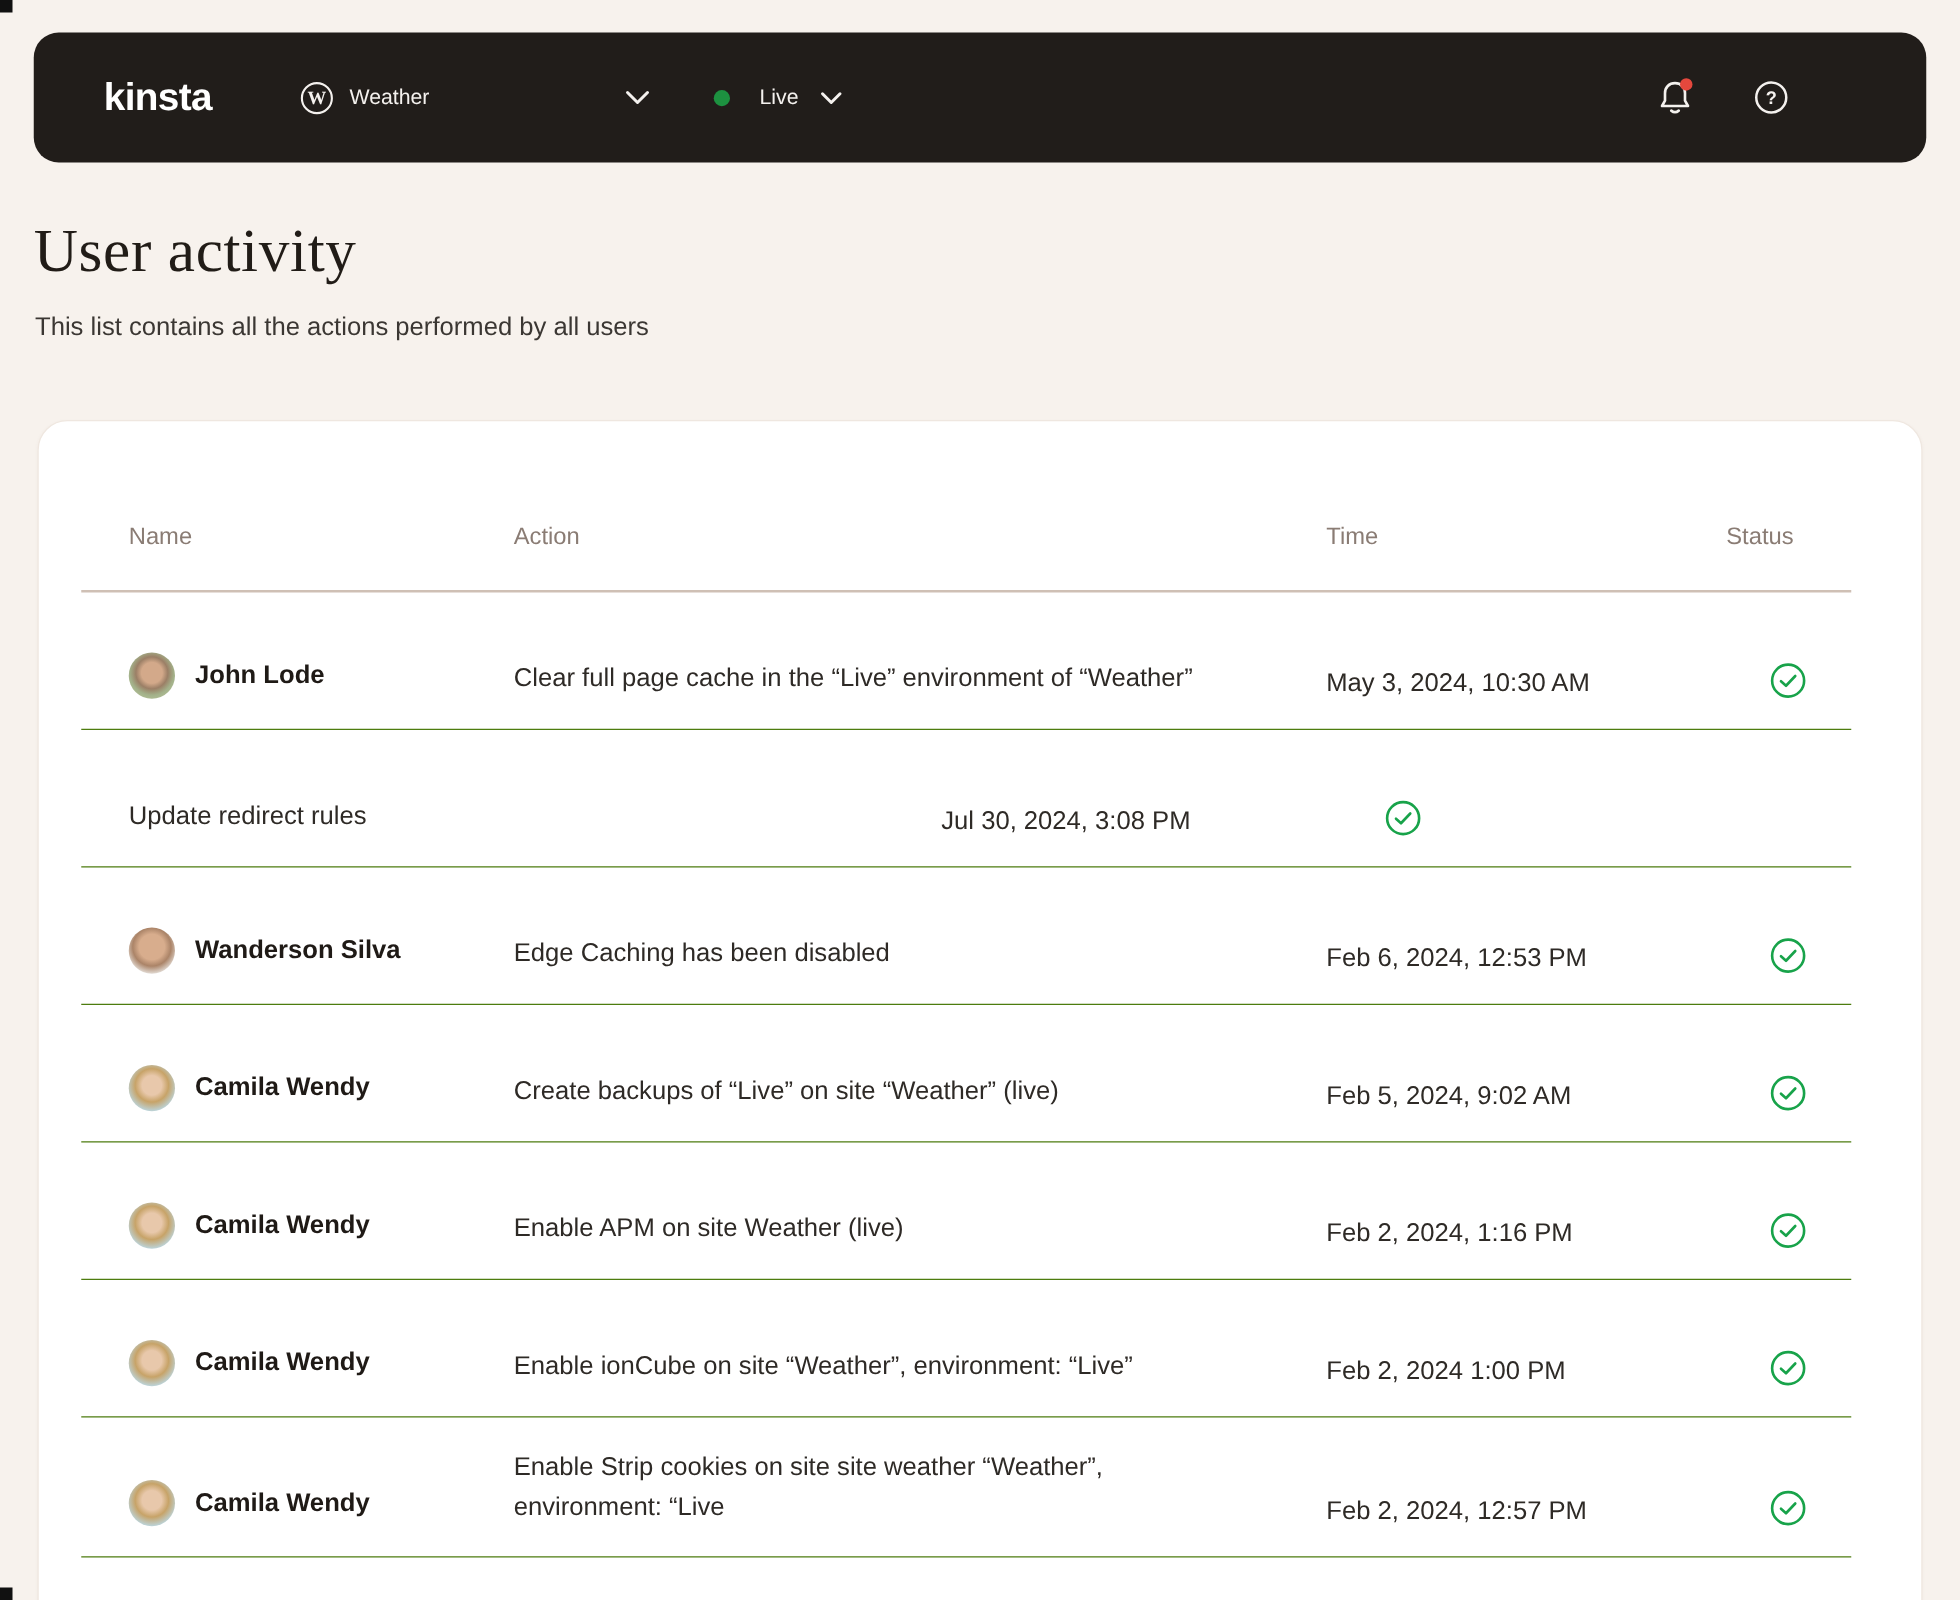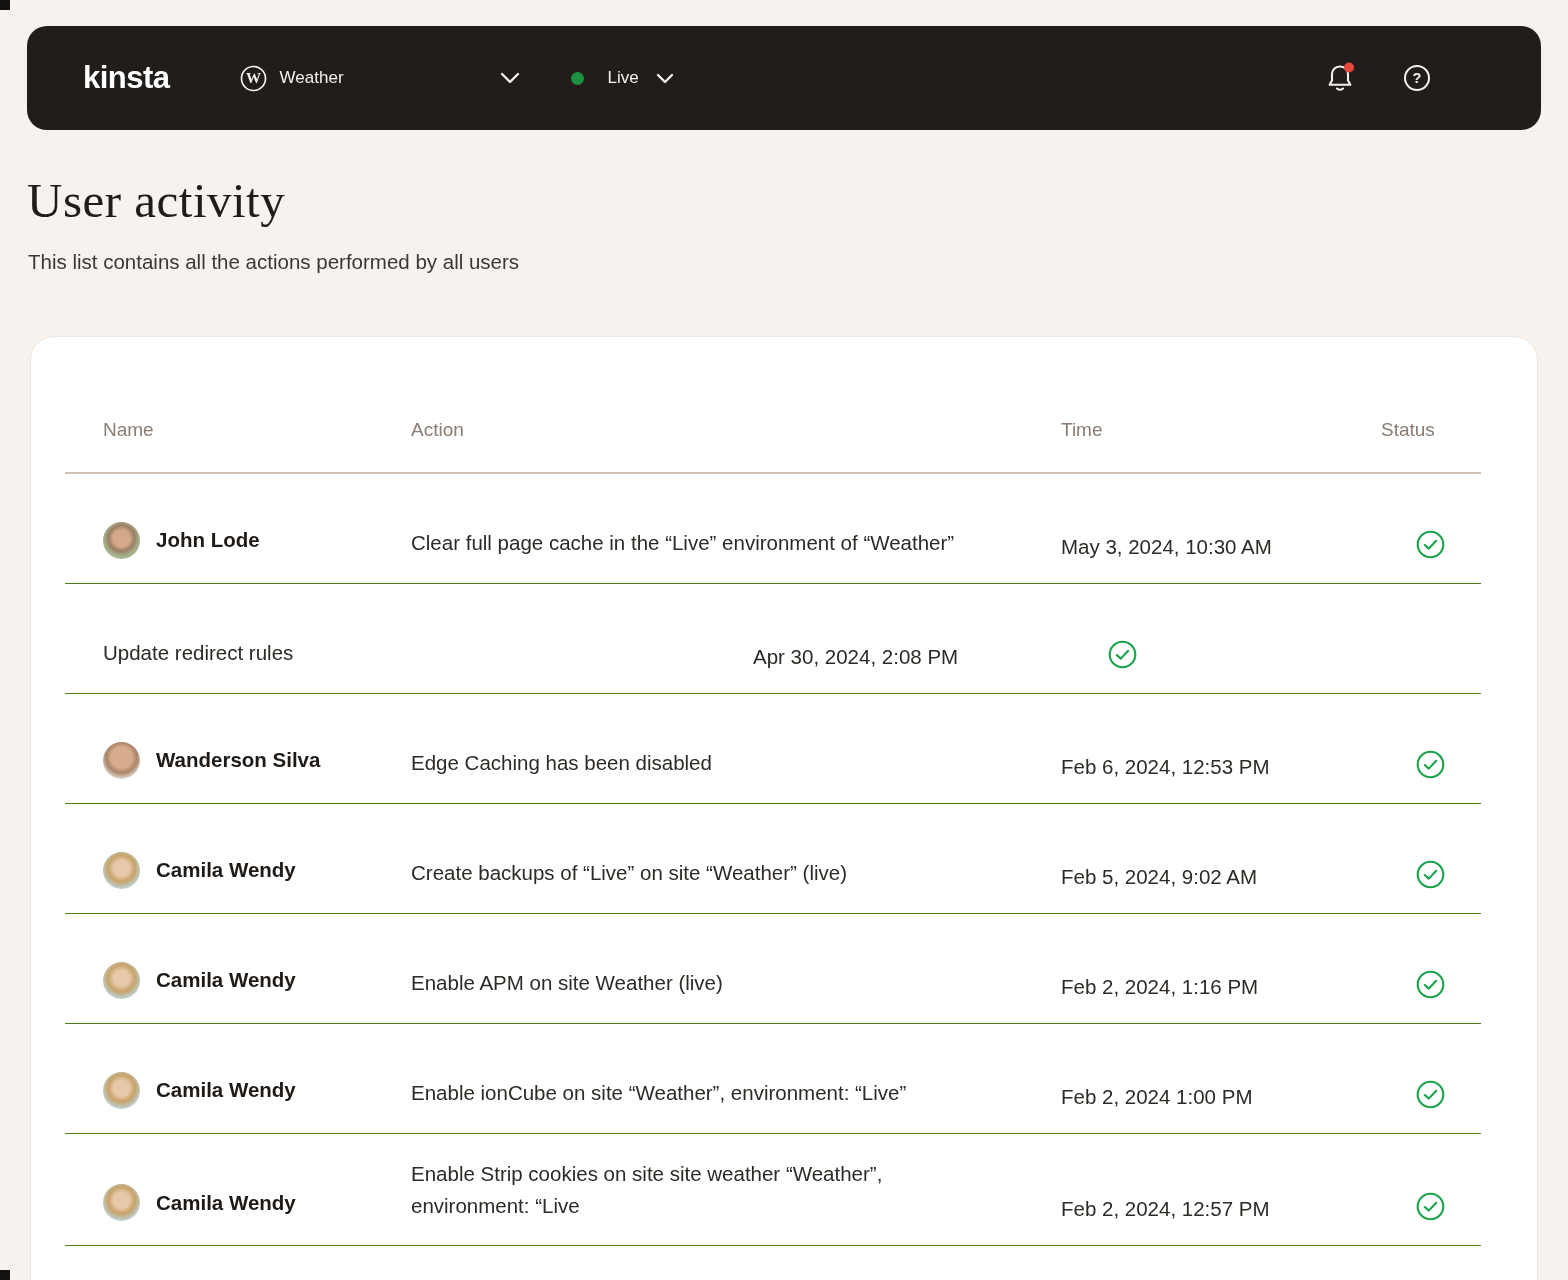--- a/index.html
+++ b/index.html
@@ -178,21 +178,21 @@
         <polyline points="8.8,15 12.8,18.6 20.2,10.8" fill="none" stroke="#18a34a" stroke-width="2.1" stroke-linecap="round" stroke-linejoin="round"></polyline>
       </svg>
     </div>
   </div>
 
   <div class="t-row">
     <div class="cell-action">
       <span class="action-text">Update redirect rules</span>
     </div>
     <div class="cell-time">
-      <span class="time-text">Apr 30, 2024, 2:08 PM</span>
+      <span class="time-text">Jul 30, 2024, 3:08 PM</span>
     </div>
     <div class="cell-status">
       <svg class="status-icon" width="29" height="29" viewBox="0 0 29 29">
         <circle cx="14.5" cy="14.5" r="12.8" fill="none" stroke="#18a34a" stroke-width="2.1"></circle>
         <polyline points="8.8,15 12.8,18.6 20.2,10.8" fill="none" stroke="#18a34a" stroke-width="2.1" stroke-linecap="round" stroke-linejoin="round"></polyline>
       </svg>
     </div>
   </div>
 
   <div class="t-row">

